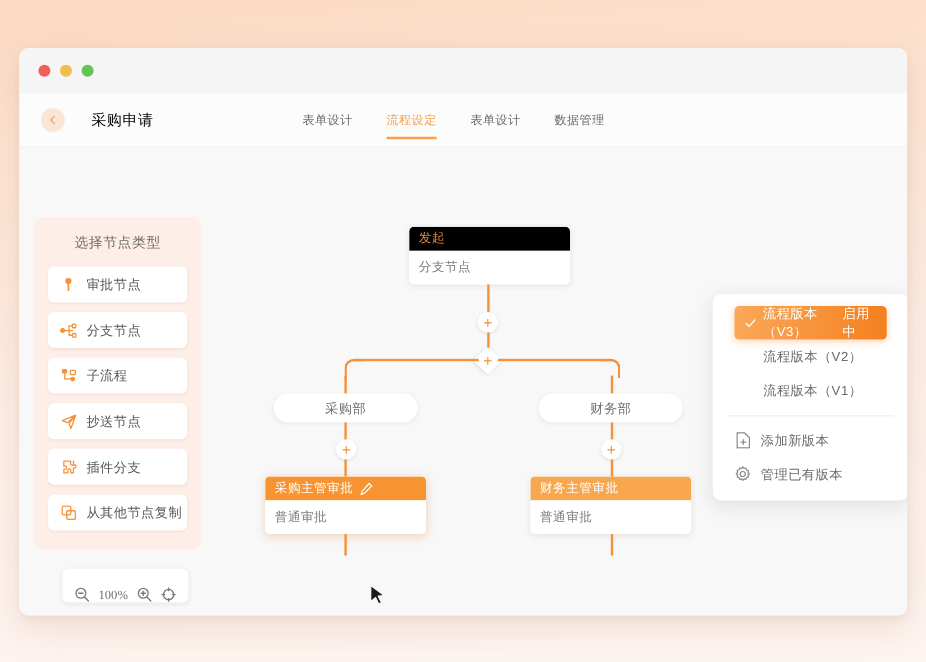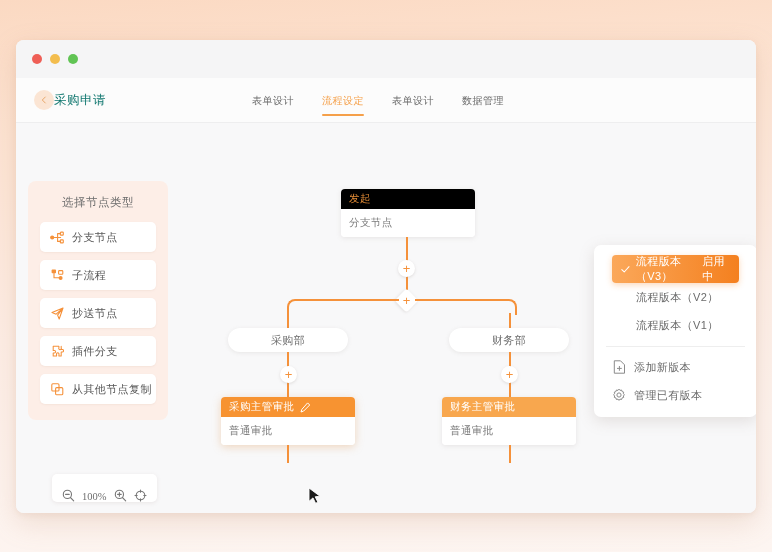--- a/index.html
+++ b/index.html
@@ -51,22 +51,22 @@
   .back-btn {
     width: 20px; height: 20px; border-radius: 50%;
     background: #fbe5d4;
     display: flex; align-items: center; justify-content: center;
     cursor: pointer;
     flex: none;
   }
   .back-btn svg { display: block; }
   .app-title {
     font-size: 12.5px;
-    color: #0f766e;
-    margin-left: 0;
+    color: #000000;
+    margin-left: 22px;
     letter-spacing: .5px;
   }
   .tabs {
     position: absolute;
     left: 236px;
     top: 0; bottom: 0;
     display: flex;
     align-items: center;
     gap: 28px;
   }
@@ -314,20 +314,29 @@
       <div class="tab">表单设计</div>
       <div class="tab">数据管理</div>
     </div>
   </div>
 
   <div class="canvas">
 
     <div class="palette">
       <div class="palette-title">选择节点类型</div>
 
+      <div class="palette-item">
+        <span class="ico">
+          <svg width="12" height="13" viewBox="0 0 12 13">
+            <circle cx="6" cy="3.2" r="2.6" fill="#f5913a"></circle>
+            <rect x="5.3" y="5.4" width="1.4" height="6.2" rx="0.7" fill="#f5913a"></rect>
+          </svg>
+        </span>
+        <span class="lbl">审批节点</span>
+      </div>
 
       <div class="palette-item">
         <span class="ico">
           <svg width="14" height="13" viewBox="0 0 14 13">
             <circle cx="2.2" cy="6.5" r="2.1" fill="#f5913a"></circle>
             <path d="M4.4 6.5h3.2V2.6h3M7.6 6.5h3M4.4 6.5h3.2v3.9h3" fill="none" stroke="#f5913a" stroke-width="1.1" stroke-linecap="round" stroke-linejoin="round"></path>
             <rect x="10.3" y="1.1" width="3" height="3" rx="0.7" fill="none" stroke="#f5913a" stroke-width="1.1"></rect>
             <rect x="10.3" y="8.9" width="3" height="3" rx="0.7" fill="none" stroke="#f5913a" stroke-width="1.1"></rect>
           </svg>
         </span>

